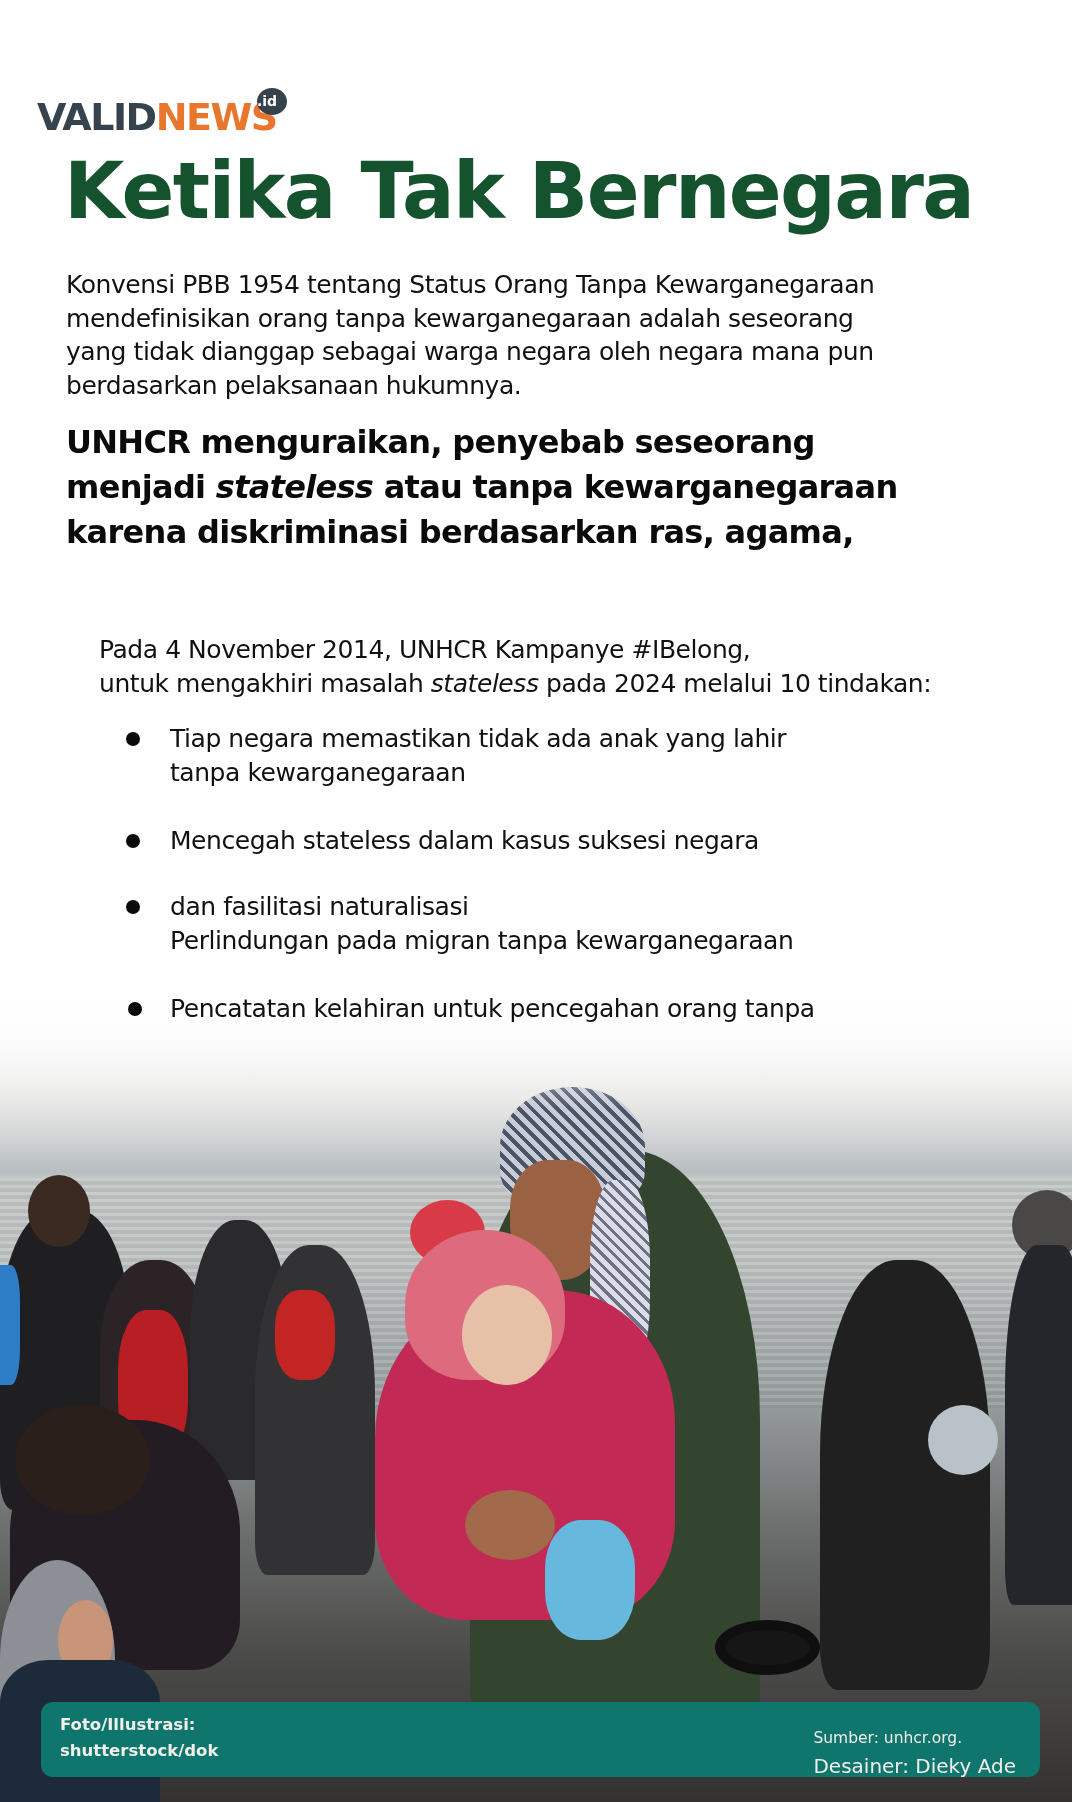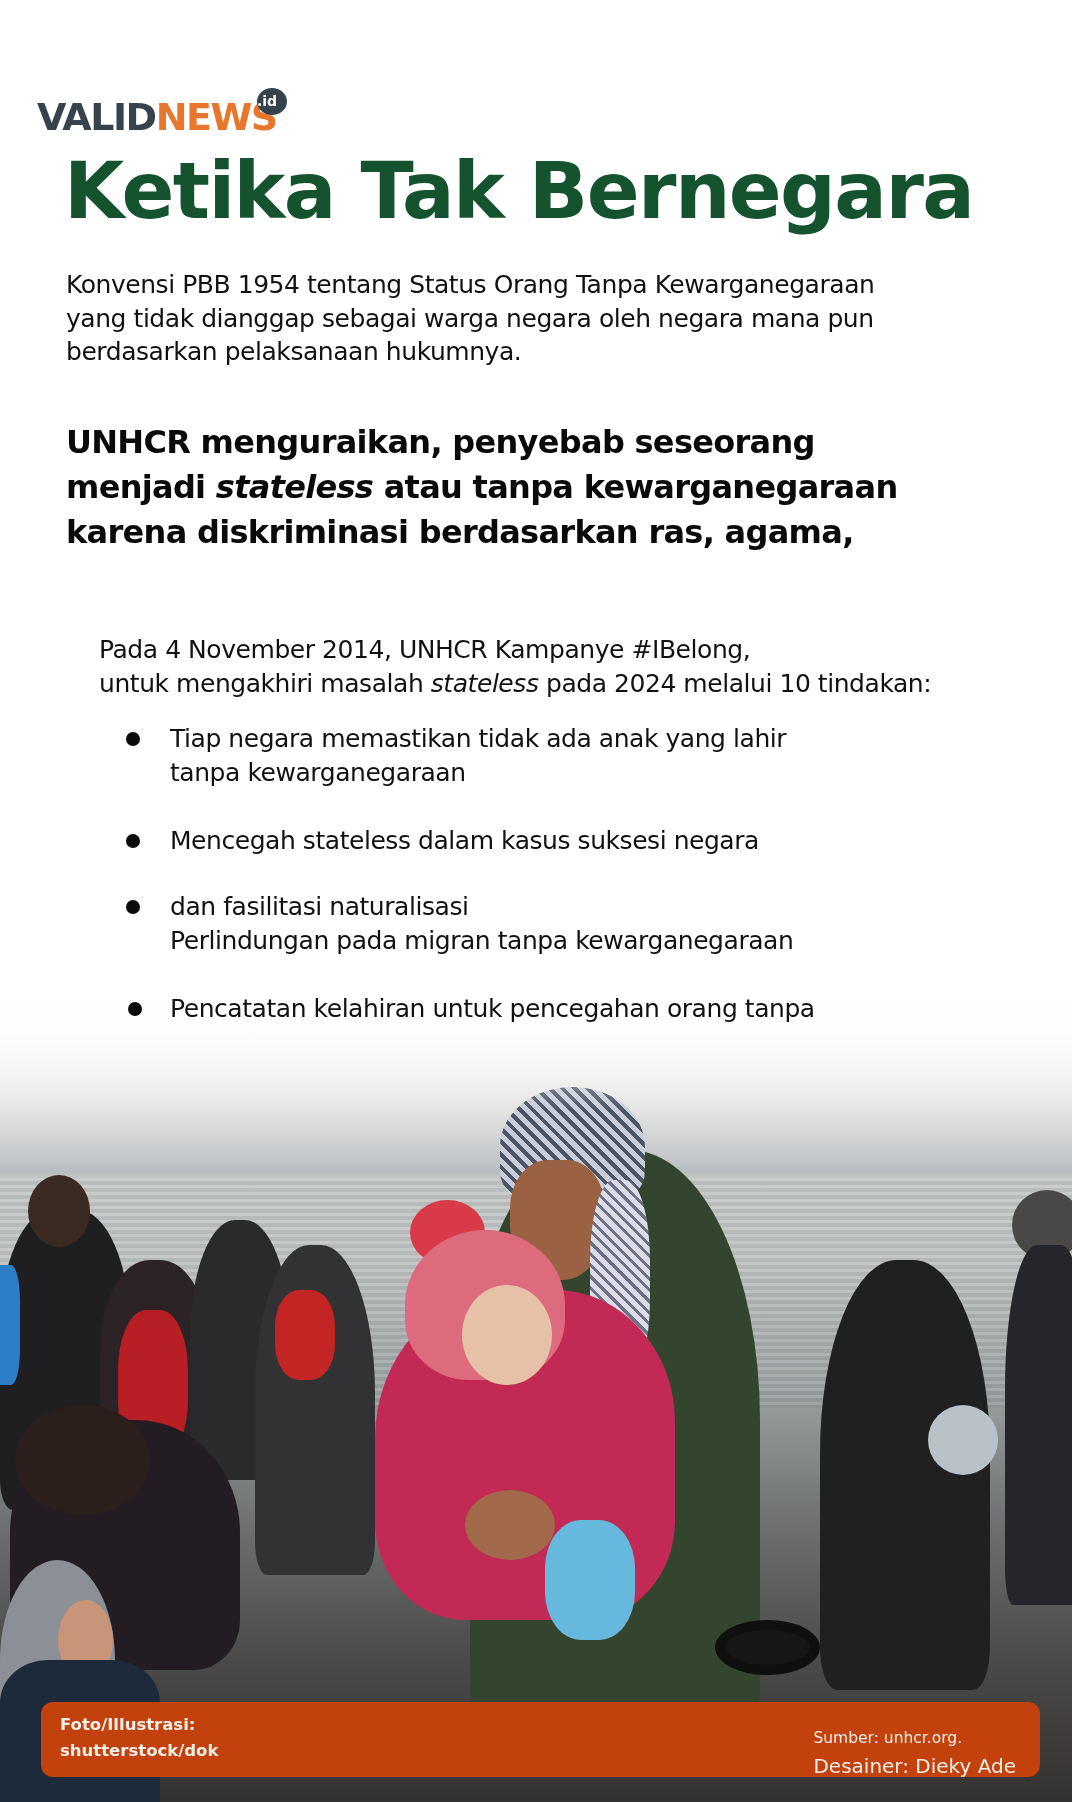--- a/index.html
+++ b/index.html
@@ -37,21 +37,21 @@
   .it { font-style: italic; }
 
   .bullets { position: absolute; left: 0; top: 0; width: 1072px; }
   .bullet { position: absolute; left: 126px; font-family: "DejaVu Sans", sans-serif; font-size: 25px; line-height: 33.5px;
             letter-spacing: -0.45px; color: #111; white-space: nowrap; }
   .bullet .dot { position: absolute; left: 0; top: 10px; width: 14px; height: 14px; border-radius: 50%; background: #0a0a0a; }
   .bullet .txt { position: absolute; left: 44px; top: 0; }
 
   
   .footer { position: absolute; left: 41px; top: 1702px; width: 999px; height: 75px; border-radius: 12px;
-            background: #c2410c; color: #f2efe9; }
+            background: #0f766e; color: #f2efe9; }
   .footer .left { position: absolute; left: 19px; top: 10px; font-family: "DejaVu Sans", sans-serif; font-size: 16.5px;
                   line-height: 26px; font-weight: 700; }
   .footer .right { position: absolute; right: 24px; top: 24px; font-family: "DejaVu Sans", sans-serif; }
   .footer .src { display: block; font-size: 15.5px; line-height: 24px; }
   .footer .des { display: block; font-size: 20px; line-height: 32px; }
 </style>
 </head>
 <body>
 
 <div class="photo">
@@ -93,20 +93,21 @@
 
 <div class="logo">
   <span class="word"><span class="valid">VALID</span><span class="news">NEWS</span></span>
   <span class="dot-id">.id</span>
 </div>
 
 <h1 class="title">Ketika Tak Bernegara</h1>
 
 <p class="para p1">
   <span class="line">Konvensi PBB 1954 tentang Status Orang Tanpa Kewarganegaraan</span>
+  <span class="line">mendefinisikan orang tanpa kewarganegaraan adalah seseorang</span>
   <span class="line">yang tidak dianggap sebagai warga negara oleh negara mana pun</span>
   <span class="line">berdasarkan pelaksanaan hukumnya.</span>
 </p>
 
 <p class="para p2">
   <span class="line">UNHCR menguraikan, penyebab seseorang</span>
   <span class="line"><span>menjadi </span><span class="it">stateless</span><span> atau tanpa kewarganegaraan</span></span>
   <span class="line">karena diskriminasi berdasarkan ras, agama,</span>
 </p>
 

